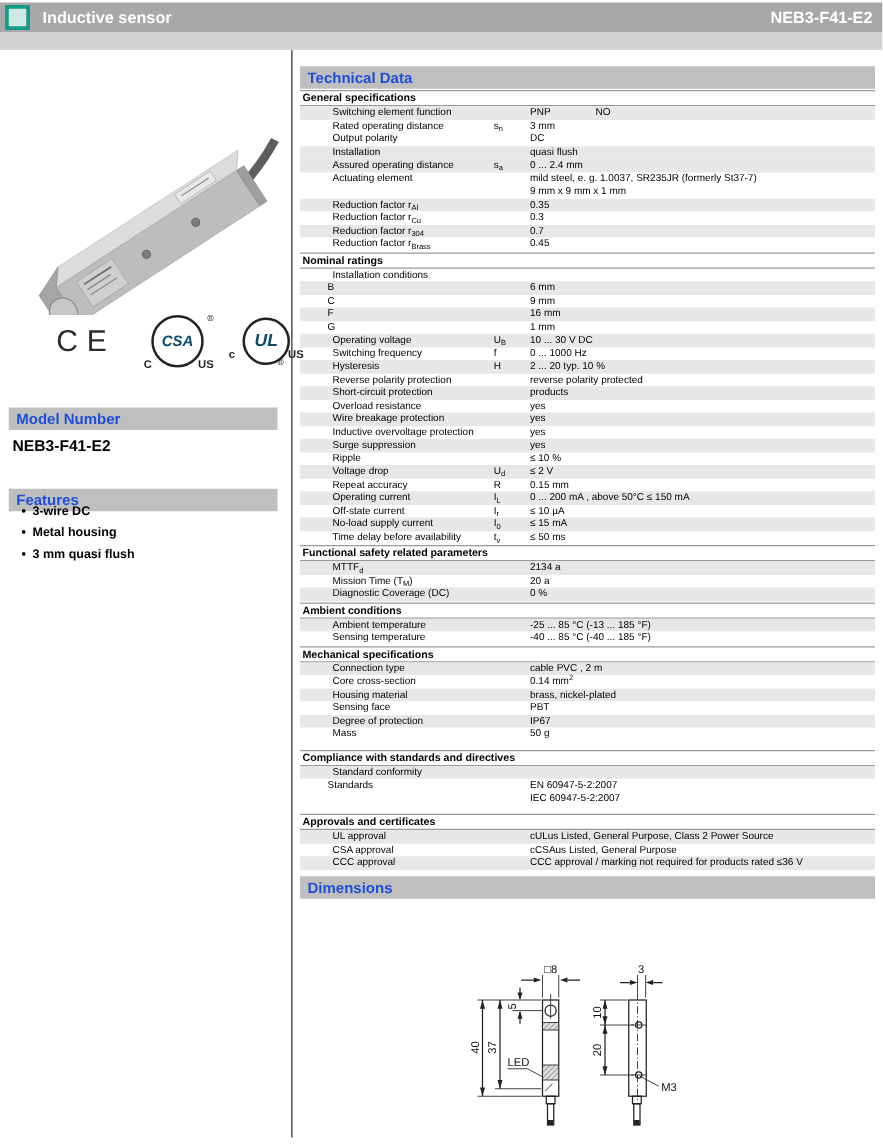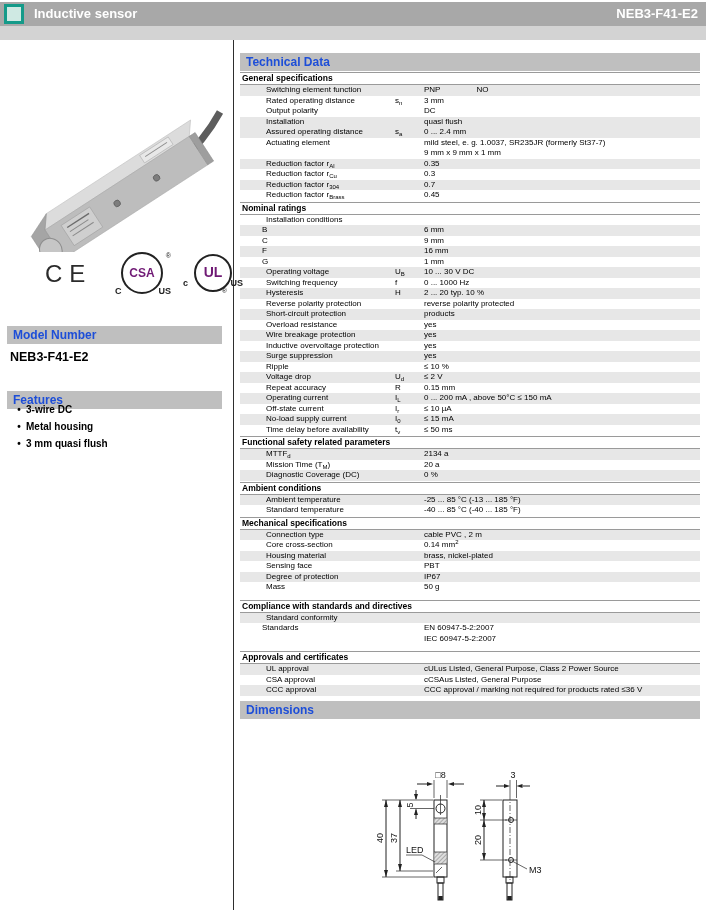--- a/index.html
+++ b/index.html
@@ -19,21 +19,21 @@
   
   .bar{position:absolute;background:#bfbfbf;height:18px;line-height:18px;font-size:12px;font-weight:bold;color:#1d4ed8;padding-left:6px;box-sizing:border-box;}
   .bar-left{left:7px;width:215px;}
   .bar-right{left:240px;width:460px;}
 
   
   #photo{position:absolute;left:10px;top:46px;}
   #marks{position:absolute;left:8px;top:250px;width:204px;height:46px;margin-left:29px;}
   .ce{position:absolute;left:8px;top:10px;font-size:24px;letter-spacing:7px;color:#2b2b2b;font-weight:400;}
   .roundmark{position:absolute;width:38px;height:38px;border:2.5px solid #222;border-radius:50%;text-align:center;}
-  .roundmark .inner{font-weight:bold;color:#701a75;}
+  .roundmark .inner{font-weight:bold;font-style:italic;color:#0c4a6e;}
   .csa-wrap{position:absolute;left:78px;top:2px;width:56px;height:44px;}
   .csa-wrap .roundmark{left:6px;top:0;}
   .csa-wrap .inner{font-size:12px;line-height:38px;display:block;}
   .ul-wrap{position:absolute;left:146px;top:4px;width:60px;height:42px;}
   .ul-wrap .roundmark{left:11px;top:0;width:34px;height:34px;}
   .ul-wrap .inner{font-size:14px;line-height:32px;display:block;}
   .mk-s{position:absolute;font-size:9px;font-weight:bold;color:#222;}
   .mk-reg{position:absolute;font-size:7px;color:#222;}
   #model-value{position:absolute;left:10px;top:350px;font-size:12.5px;font-weight:bold;color:#000;}
   #features-list{position:absolute;left:12px;top:401px;width:206px;}
@@ -384,21 +384,21 @@
       <div class="tsec">
         <div class="tsec-h">Ambient conditions</div>
         <div class="trow shade">
           <div class="c-lab">Ambient temperature</div>
           <div class="c-sym"></div>
           <div class="c-val">
             <div>-25 ... 85 °C (-13 ... 185 °F)</div>
           </div>
         </div>
         <div class="trow">
-          <div class="c-lab">Standard temperature</div>
+          <div class="c-lab">Sensing temperature</div>
           <div class="c-sym"></div>
           <div class="c-val">
             <div>-40 ... 85 °C (-40 ... 185 °F)</div>
           </div>
         </div>
       </div>
       <div class="tsec">
         <div class="tsec-h">Mechanical specifications</div>
         <div class="trow shade">
           <div class="c-lab">Connection type</div>

